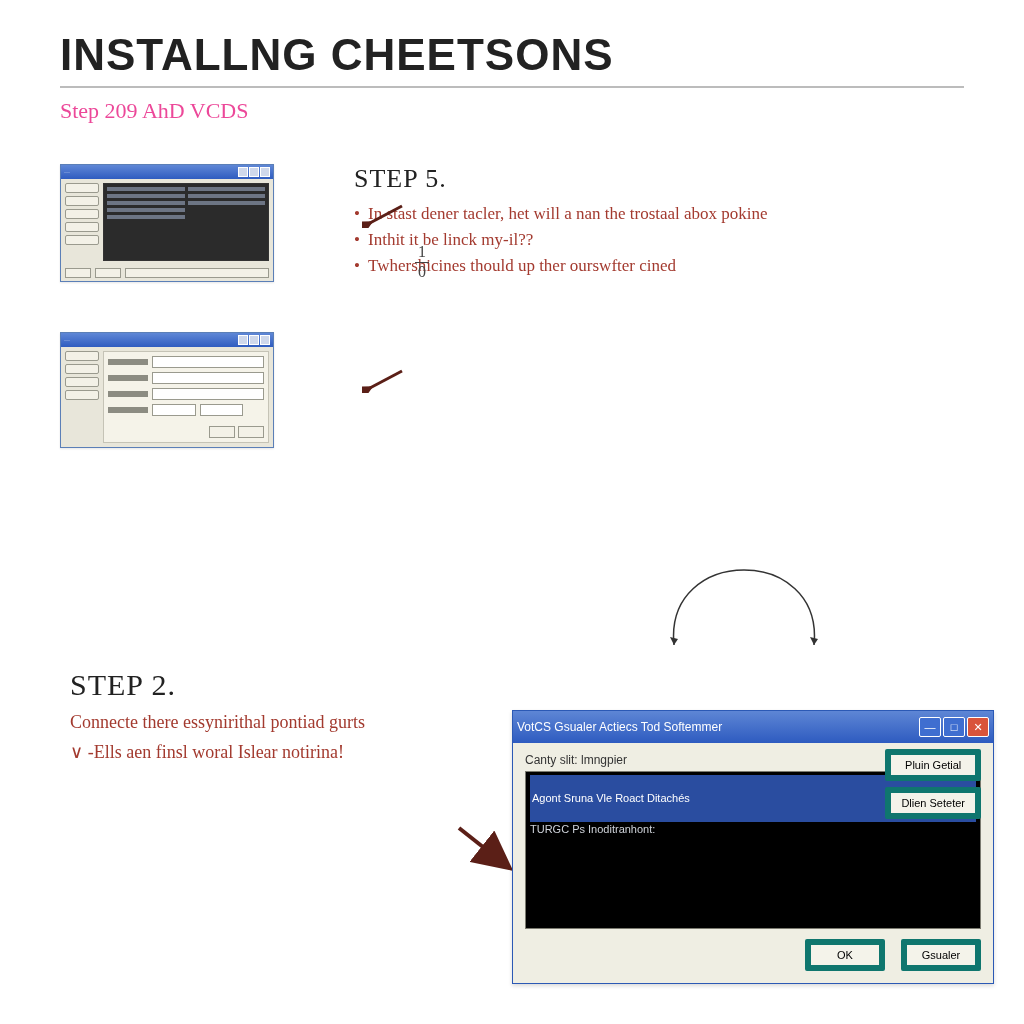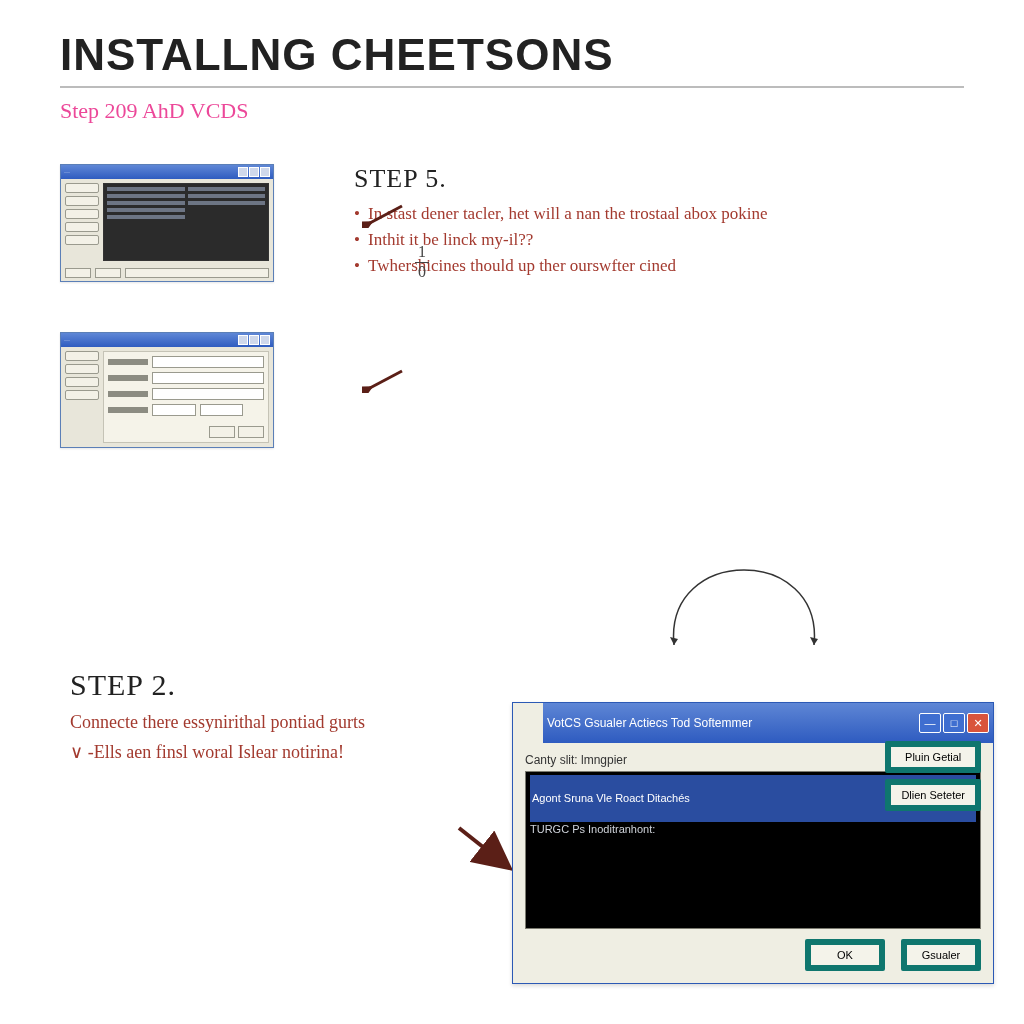--- a/index.html
+++ b/index.html
@@ -136,25 +136,24 @@
     position:absolute;
     right:30px;
     bottom:40px;
     width:480px;
     border:1px solid #2b59b5;
     background:#efeee3;
     font-family: Tahoma, Arial, sans-serif;
     box-shadow: 0 2px 4px rgba(0,0,0,0.15);
   }
   .dialog .titlebar{
-    height:40px;
+    height:32px;
     background: linear-gradient(#5e86d5, #2e5bc0);
     display:flex; align-items:center; justify-content:space-between;
     padding:0 4px;
-    margin-left:30px;
   }
   .dialog .titlebar .txt{ color:#fff; font-size:12px; }
   .dialog .titlebar .controls{ display:flex; gap:2px; }
   .dialog .titlebar .controls .btn{
     width:20px; height:18px; display:flex; align-items:center; justify-content:center;
     font-size:11px; color:#fff; border:1px solid #fff; border-radius:2px;
   }
   .dialog .titlebar .controls .min{ background:#3f6ed0; }
   .dialog .titlebar .controls .max{ background:#3f6ed0; }
   .dialog .titlebar .controls .close{ background:#d9543b; }

